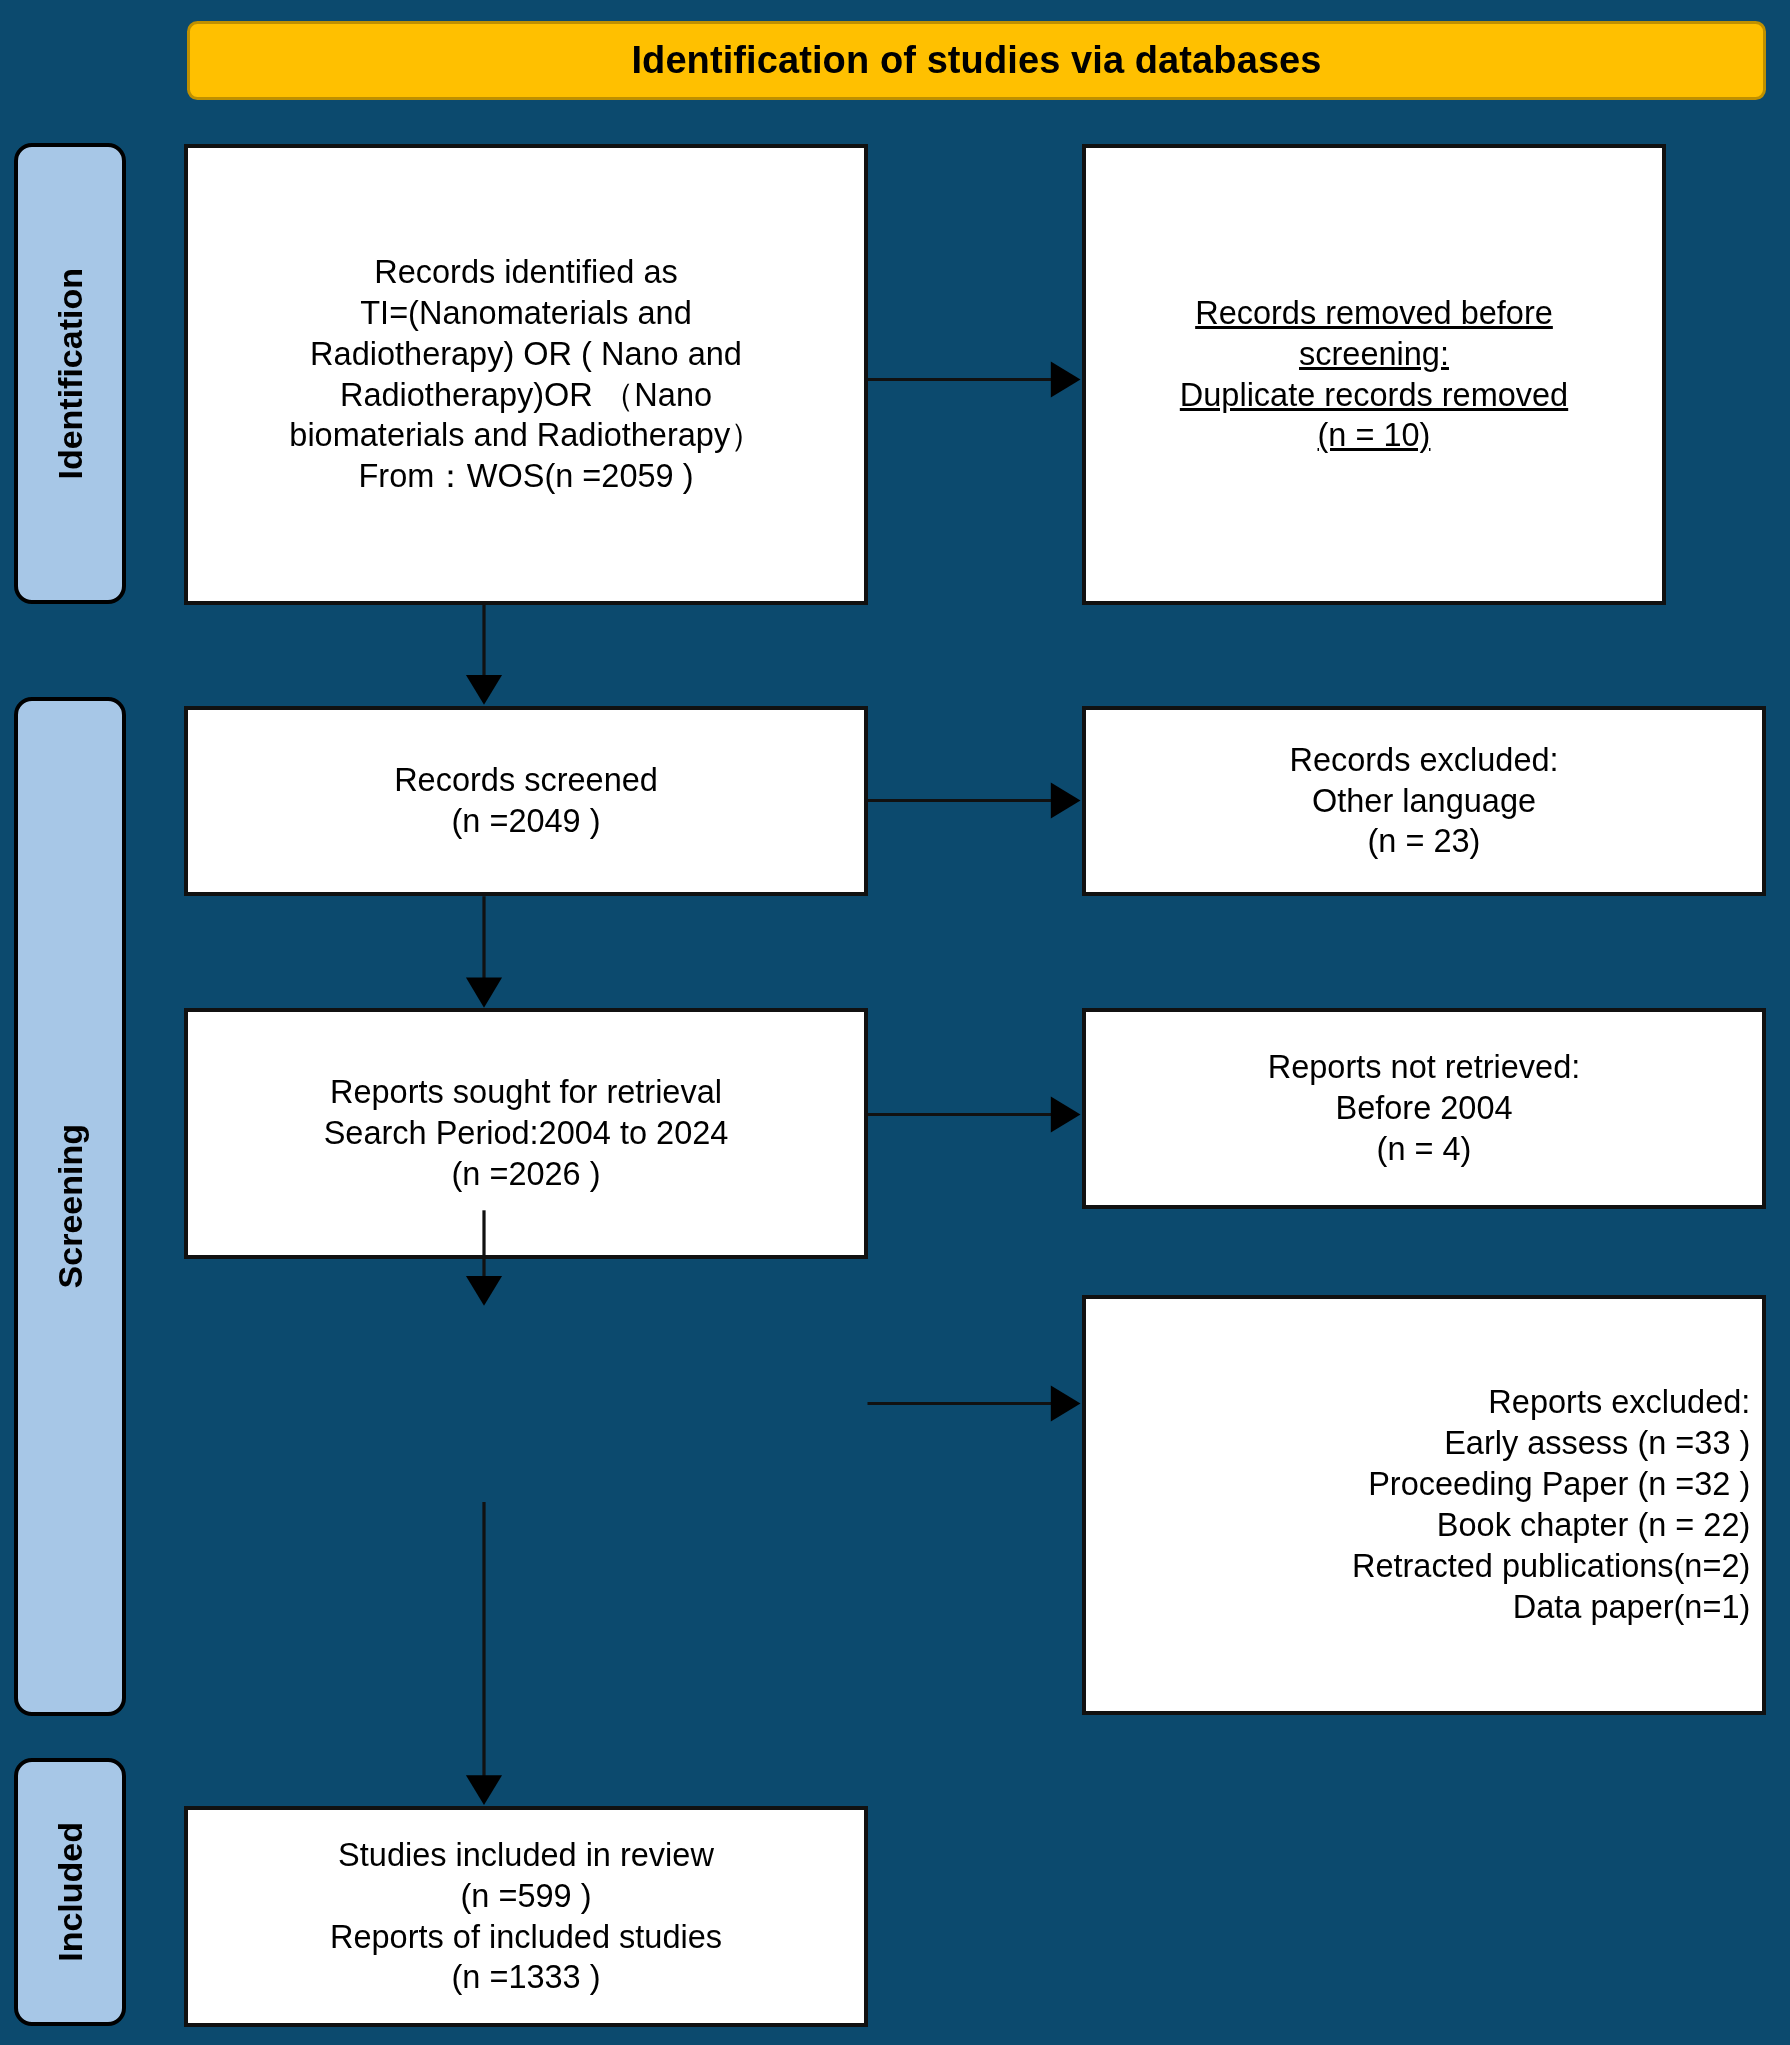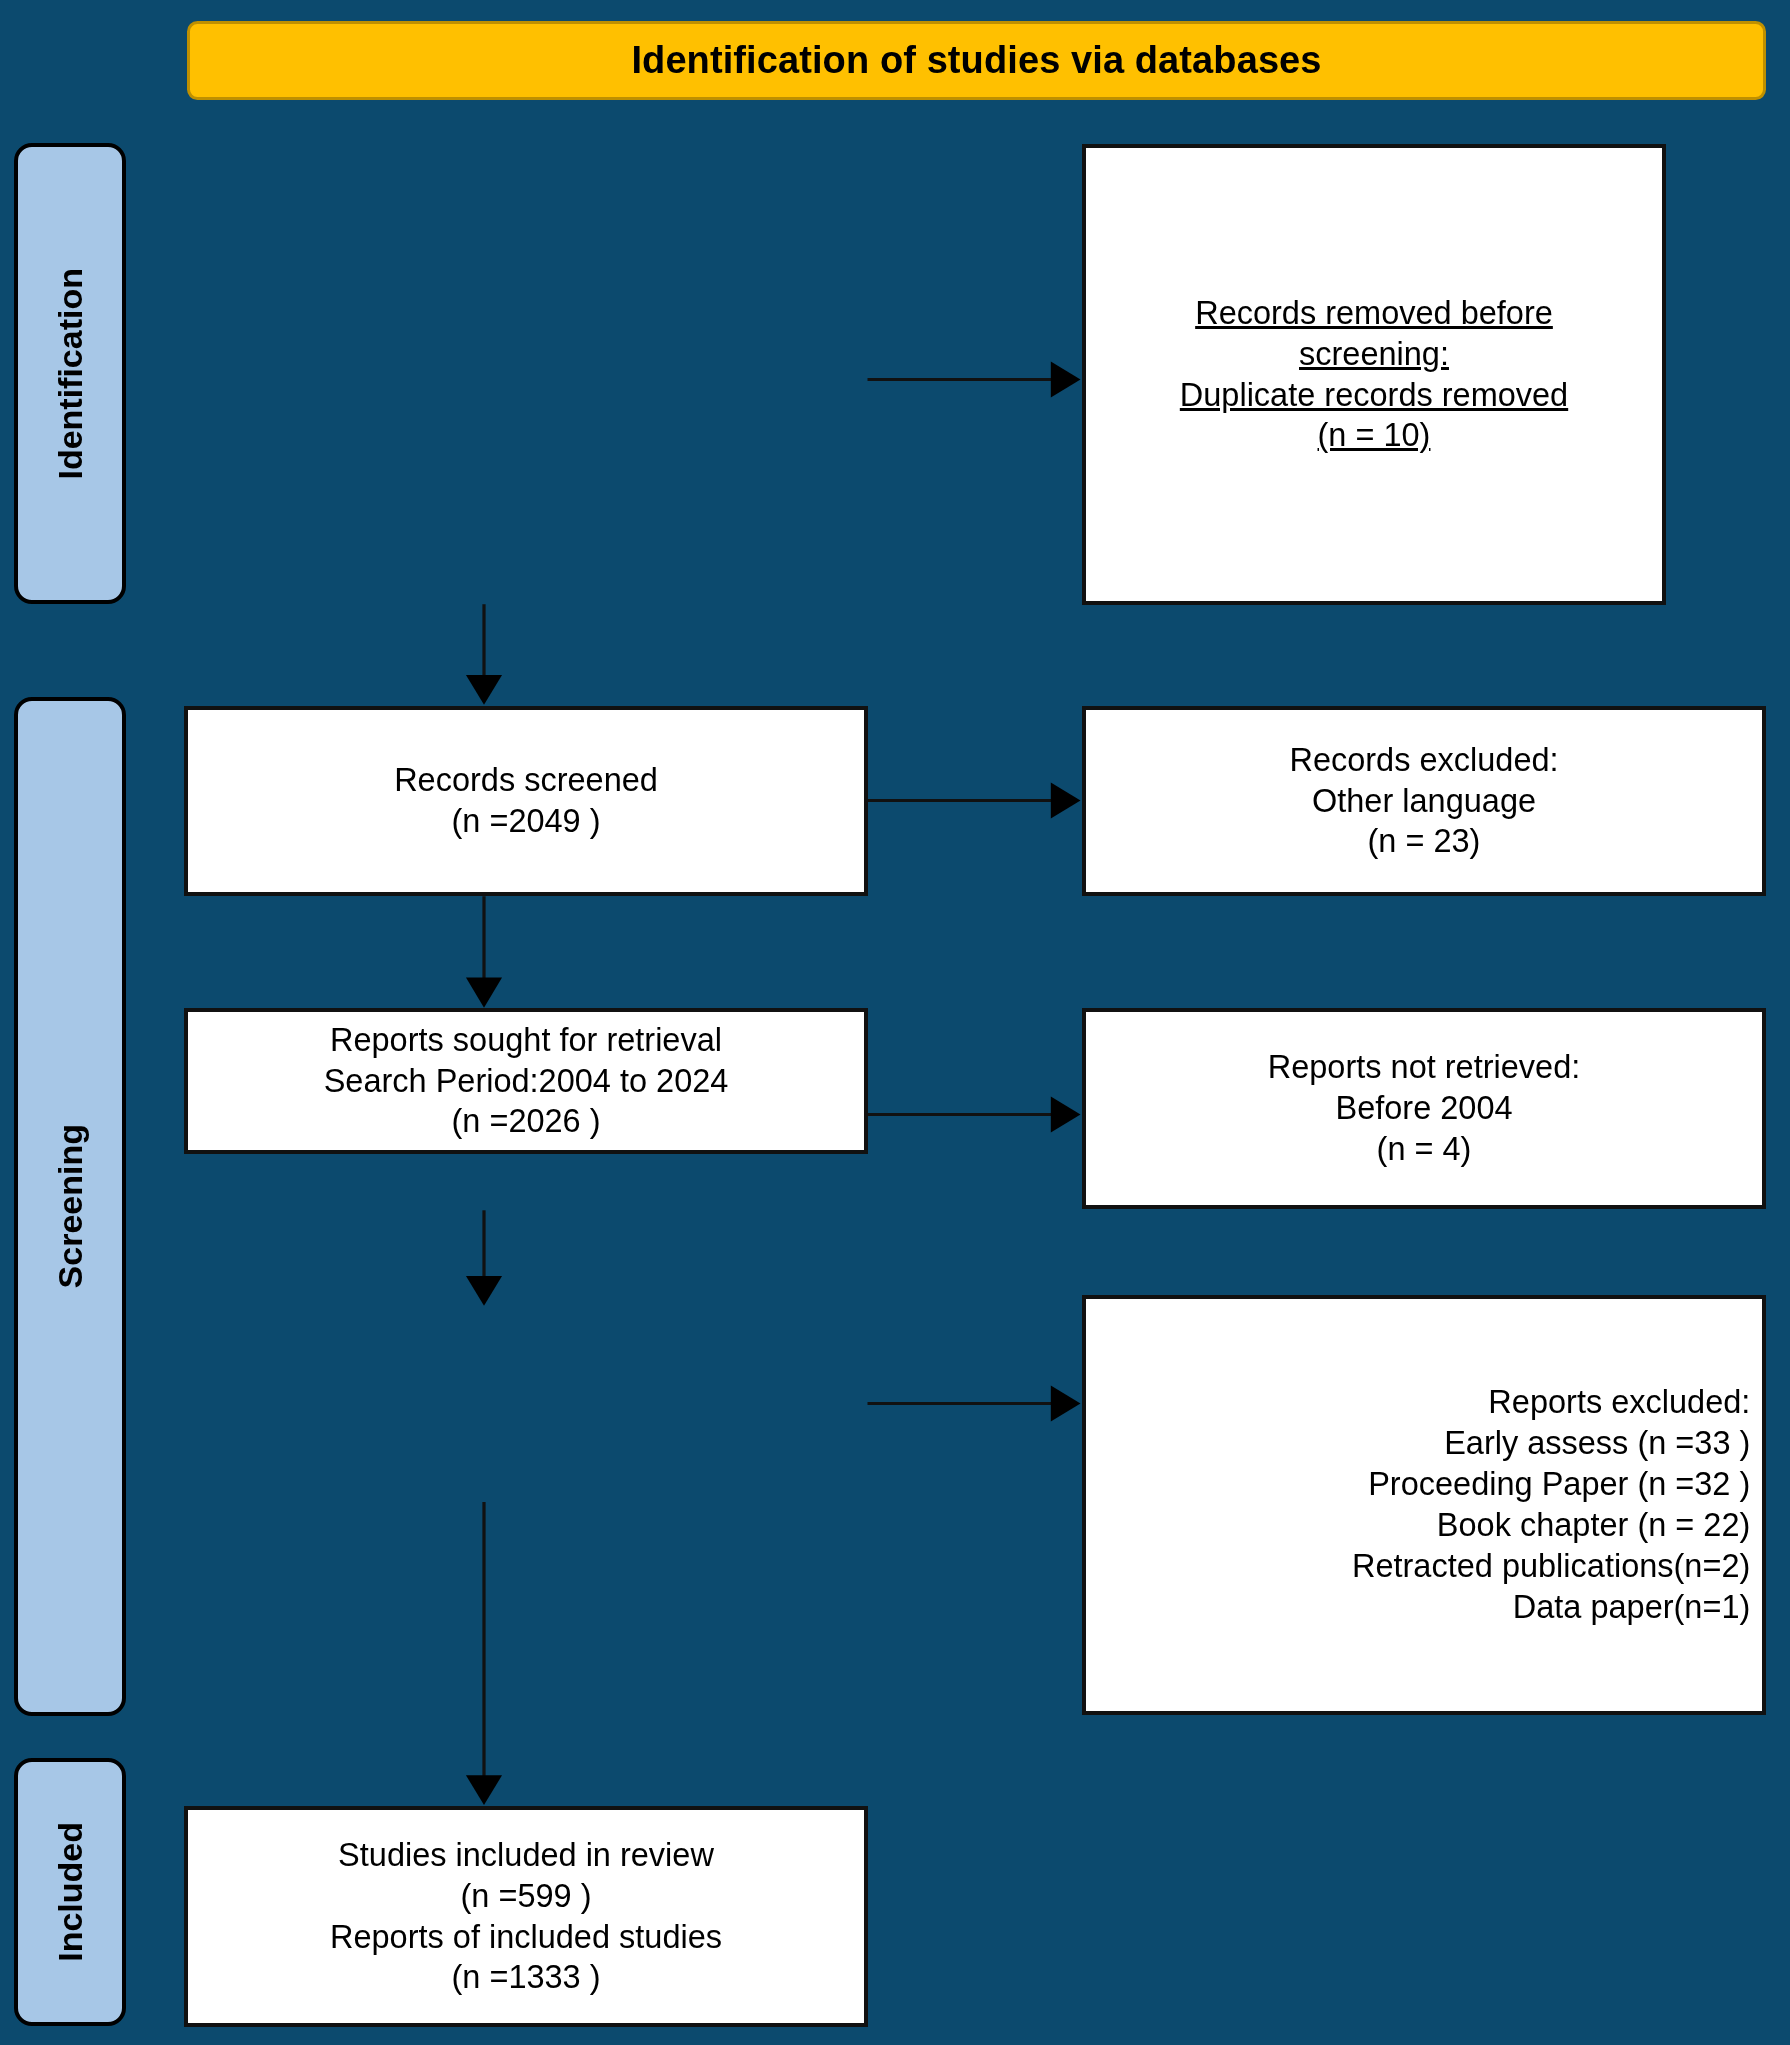--- a/index.html
+++ b/index.html
@@ -88,21 +88,21 @@
     white-space: pre-line;
     width: 100%;
   }
   .box-text.left-align {
     text-align: right;
   }
 
   
   .box-identified   { left: 184px;  top: 144px;  width: 684px; height: 461px; }
   .box-screened     { left: 184px;  top: 706px; width: 684px; height: 190px; }
-  .box-sought       { left: 184px;  top: 1008px; width: 684px; height: 146px; }
+  .box-sought       { left: 184px;  top: 1008px; width: 684px; height: 251px; }
   .box-assessed     { left: 184px;  top: 1306px; width: 684px; height: 195px; }
   .box-included     { left: 184px;  top: 1806px; width: 684px; height: 221px; }
 
   
   .box-removed      { left: 1082px; top: 144px;  width: 584px; height: 461px; text-decoration: underline; }
   .box-excluded-lang{ left: 1082px; top: 706px; width: 684px; height: 190px; }
   .box-notretrieved { left: 1082px; top: 1008px; width: 684px; height: 201px; }
   .box-excluded-rep { left: 1082px; top: 1295px; width: 684px; height: 420px; }
 
   
@@ -136,20 +136,28 @@
   <div class="stage stage-identification">
     <span class="stage-label">Identification</span>
   </div>
   <div class="stage stage-screening">
     <span class="stage-label">Screening</span>
   </div>
   <div class="stage stage-included">
     <span class="stage-label">Included</span>
   </div>
 
+  <div class="box box-identified">
+    <div class="box-text">Records identified as
+TI=(Nanomaterials and
+Radiotherapy) OR ( Nano and
+Radiotherapy)OR （Nano
+biomaterials and Radiotherapy）
+From：WOS(n =2059 )</div>
+  </div>
 
   <div class="box box-screened">
     <div class="box-text">Records screened
 (n =2049 )</div>
   </div>
 
   <div class="box box-sought">
     <div class="box-text">Reports sought for retrieval
 Search Period:2004 to 2024
 (n =2026 )</div>

